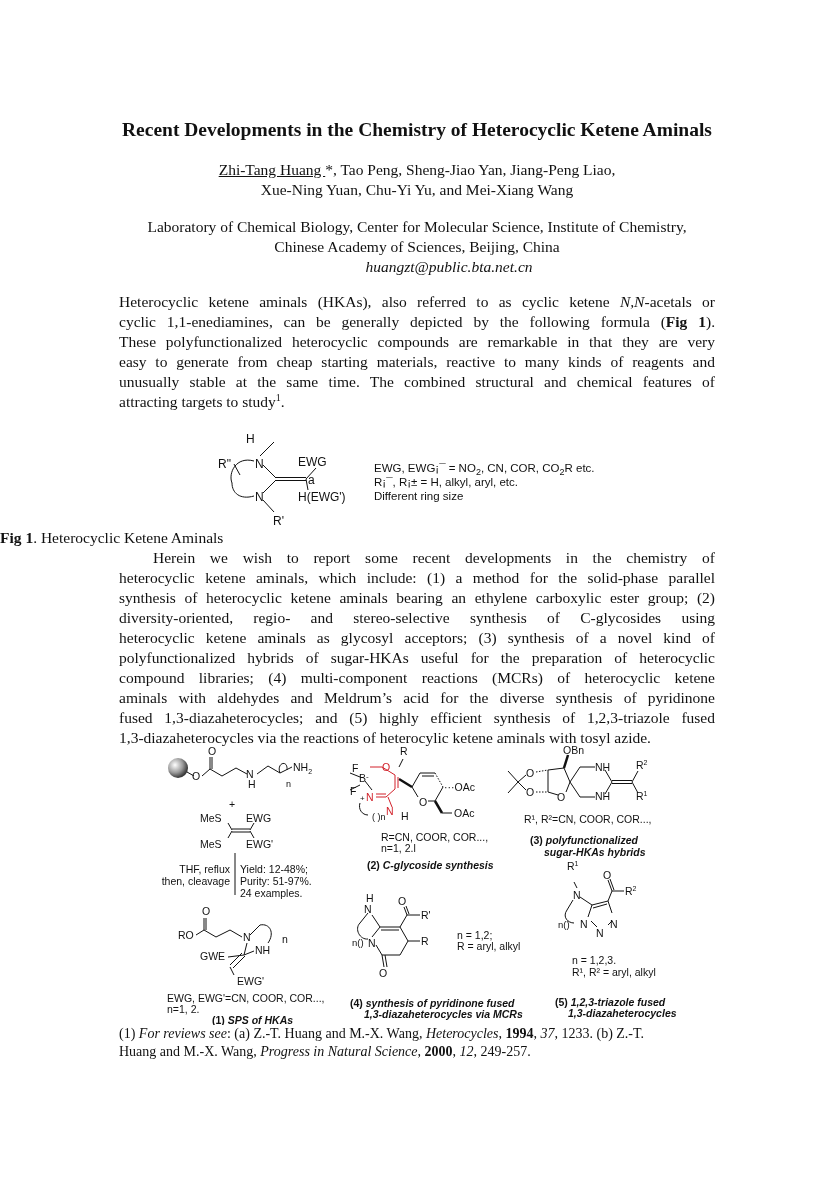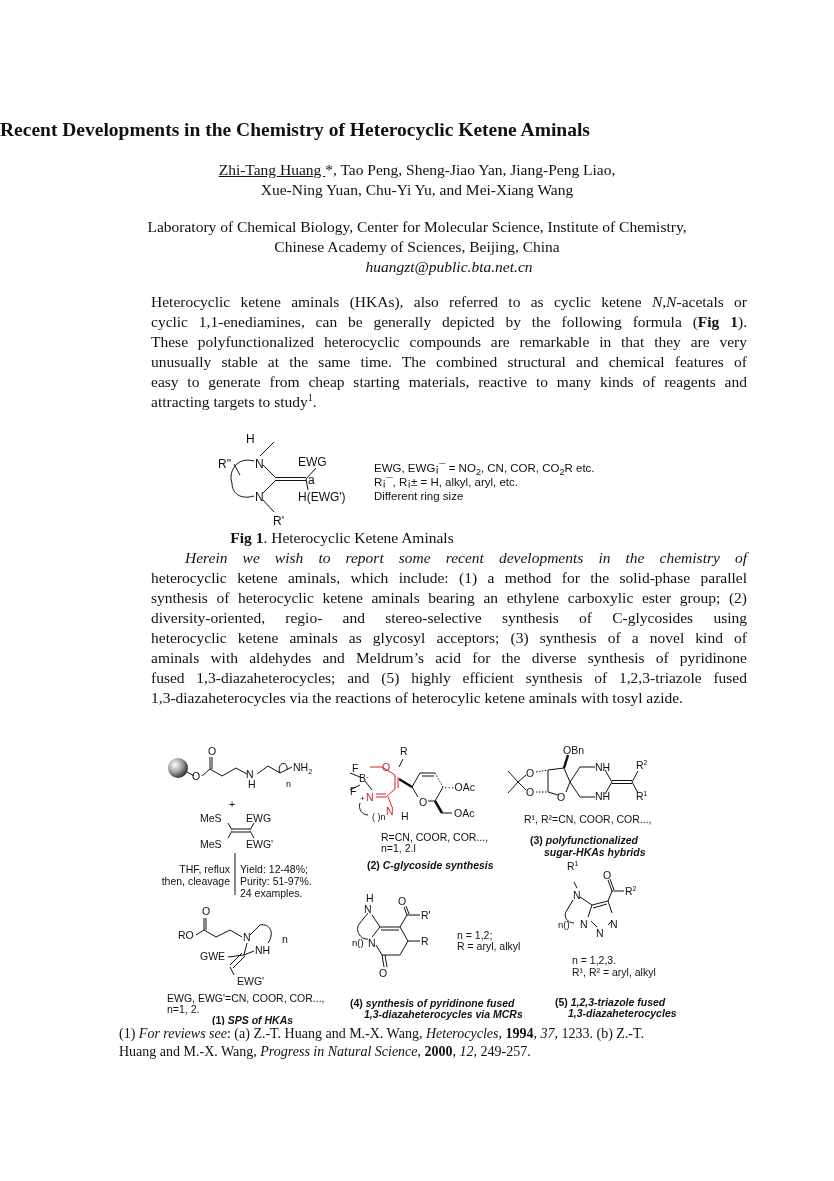--- a/index.html
+++ b/index.html
@@ -1,38 +1,38 @@
 <!DOCTYPE html>
 <html><head>
   <meta charset="utf-8">
   <style>
     html, body { margin: 0; padding: 0; background: #ffffff; }
     body { width: 834px; height: 1181px; position: relative; overflow: hidden; color: #111; }
     .serif { font-family: "Liberation Serif", "DejaVu Serif", serif; }
     .sans { font-family: "Liberation Sans", "DejaVu Sans", sans-serif; }
     .abs { position: absolute; }
-    #title { left: 0; width: 834px; top: 119px; text-align: left; font-weight: bold; font-size: 19.5px; }
+    #title { left: 0; width: 834px; top: 119px; text-align: center; font-weight: bold; font-size: 19.5px; }
     .authors { left: 0; width: 834px; text-align: center; font-size: 15.5px; line-height: 20px; }
     #authors-1 { top: 160px; }
     #authors-2 { top: 180px; }
     .author-u { text-decoration: underline; margin-top: 24px; }
     .affil { left: 0; width: 834px; text-align: center; font-size: 15.5px; line-height: 20px; }
     #affil-1 { top: 217px; }
     #affil-2 { top: 237px; }
     #email { top: 257px; font-style: italic; padding-left: 32px; }
-    .para { left: 119px; width: 596px; font-size: 15.5px; line-height: 20px; text-align: justify; text-align-last: justify; margin-left: 32px; }
+    .para { left: 119px; width: 596px; font-size: 15.5px; line-height: 20px; text-align: justify; text-align-last: justify; }
     .para .line { display: block; white-space: nowrap; text-align: justify; text-align-last: justify; height: 20px; }
     .para .line.last { text-align-last: left; font-family: Liberation Serif, serif; }
     #para-1 { top: 292px; }
     #para-2 { top: 548px; }
     sup { font-size: 10px; line-height: 0; vertical-align: 6px; }
     sub { font-size: 9px; line-height: 0; vertical-align: -3px; }
     .fig1 { left: 210px; top: 428px; width: 420px; height: 100px; }
     .fig1-legend { left: 374px; top: 461px; font-size: 11.5px; line-height: 14px; }
-    .fig1-caption { left: 0; width: 684px; text-align: center; top: 529px; font-size: 15.5px; }
+    .fig1-caption { left: 0; width: 684px; text-align: left; top: 529px; font-size: 15.5px; }
     .scheme { left: 150px; top: 745px; width: 560px; height: 280px; }
     .footnote { left: 119px; width: 596px; top: 1025px; font-size: 14px; line-height: 18px; }
     .footnote .line { display: block; white-space: nowrap; }
   </style>
 </head>
 <body>
 
 <div id="title" class="abs serif">Recent Developments in the Chemistry of Heterocyclic Ketene Aminals</div>
 
 <div id="authors-1" class="abs authors serif">
@@ -41,22 +41,22 @@
 <div id="authors-2" class="abs authors serif">Xue-Ning Yuan, Chu-Yi Yu, and Mei-Xiang Wang</div>
 
 <div id="affil-1" class="abs affil serif">Laboratory of Chemical Biology, Center for Molecular Science, Institute of Chemistry,</div>
 <div id="affil-2" class="abs affil serif">Chinese Academy of Sciences, Beijing, China</div>
 <div id="email" class="abs affil serif">huangzt@public.bta.net.cn</div>
 
 <div id="para-1" class="abs para serif">
   <span class="line"><span>Heterocyclic ketene aminals (HKAs), also referred to as cyclic ketene </span><i>N,N</i><span>-acetals or</span></span>
   <span class="line"><span>cyclic 1,1-enediamines, can be generally depicted by the following formula (</span><b>Fig 1</b><span>).</span></span>
   <span class="line">These polyfunctionalized heterocyclic compounds are remarkable in that they are very</span>
+  <span class="line">easy to generate from cheap starting materials, reactive to many kinds of reagents and</span>
   <span class="line">unusually stable at the same time. The combined structural and chemical features of</span>
-  <span class="line">easy to generate from cheap starting materials, reactive to many kinds of reagents and</span>
   <span class="line last"><span>attracting targets to study</span><sup>1</sup><span>.</span></span>
 </div>
 
 <svg class="abs fig1" viewBox="0 0 420 100" width="420" height="100">
   <g stroke="#111" stroke-width="1" fill="none">
     <line x1="50" y1="28" x2="64" y2="14"></line>
     <path d="M44 33 C 26 28, 18 45, 22 55 C 22 65, 30 72, 44 68"></path>
     <line x1="53" y1="37" x2="66" y2="50"></line>
     <line x1="53" y1="65" x2="66" y2="52"></line>
     <line x1="66" y1="49.5" x2="96" y2="49.5"></line>
@@ -83,25 +83,27 @@
   <div><span>EWG, EWG¡¯ = NO</span><sub>2</sub><span>, CN, COR, CO</span><sub>2</sub><span>R etc.</span></div>
   <div>R¡¯, R¡± = H, alkyl, aryl, etc.</div>
   <div>Different ring size</div>
 </div>
 
 <div class="abs fig1-caption serif">
   <b>Fig 1</b><span>. Heterocyclic Ketene Aminals</span>
 </div>
 
 <div id="para-2" class="abs para serif">
-  <span class="line" style="padding-left:34px;font-style:italic;">Herein we wish to report some recent developments in the chemistry of</span>
+  <span class="line" style="padding-left:34px;">Herein we wish to report some recent developments in the chemistry of</span>
   <span class="line">heterocyclic ketene aminals, which include: (1) a method for the solid-phase parallel</span>
   <span class="line">synthesis of heterocyclic ketene aminals bearing an ethylene carboxylic ester group; (2)</span>
   <span class="line">diversity-oriented, regio- and stereo-selective synthesis of C-glycosides using</span>
   <span class="line">heterocyclic ketene aminals as glycosyl acceptors; (3) synthesis of a novel kind of</span>
+  <span class="line">polyfunctionalized hybrids of sugar-HKAs useful for the preparation of heterocyclic</span>
+  <span class="line">compound libraries; (4) multi-component reactions (MCRs) of heterocyclic ketene</span>
   <span class="line">aminals with aldehydes and Meldrum’s acid for the diverse synthesis of pyridinone</span>
   <span class="line">fused 1,3-diazaheterocycles; and (5) highly efficient synthesis of 1,2,3-triazole fused</span>
   <span class="line last">1,3-diazaheterocycles via the reactions of heterocylic ketene aminals with tosyl azide.</span>
 </div>
 
 <svg class="abs scheme sans" viewBox="0 0 560 280" width="560" height="280">
   <defs>
     <radialGradient id="bead" cx="35%" cy="35%" r="65%">
       <stop offset="0%" stop-color="#ffffff"></stop>
       <stop offset="60%" stop-color="#9a9a9a"></stop>

